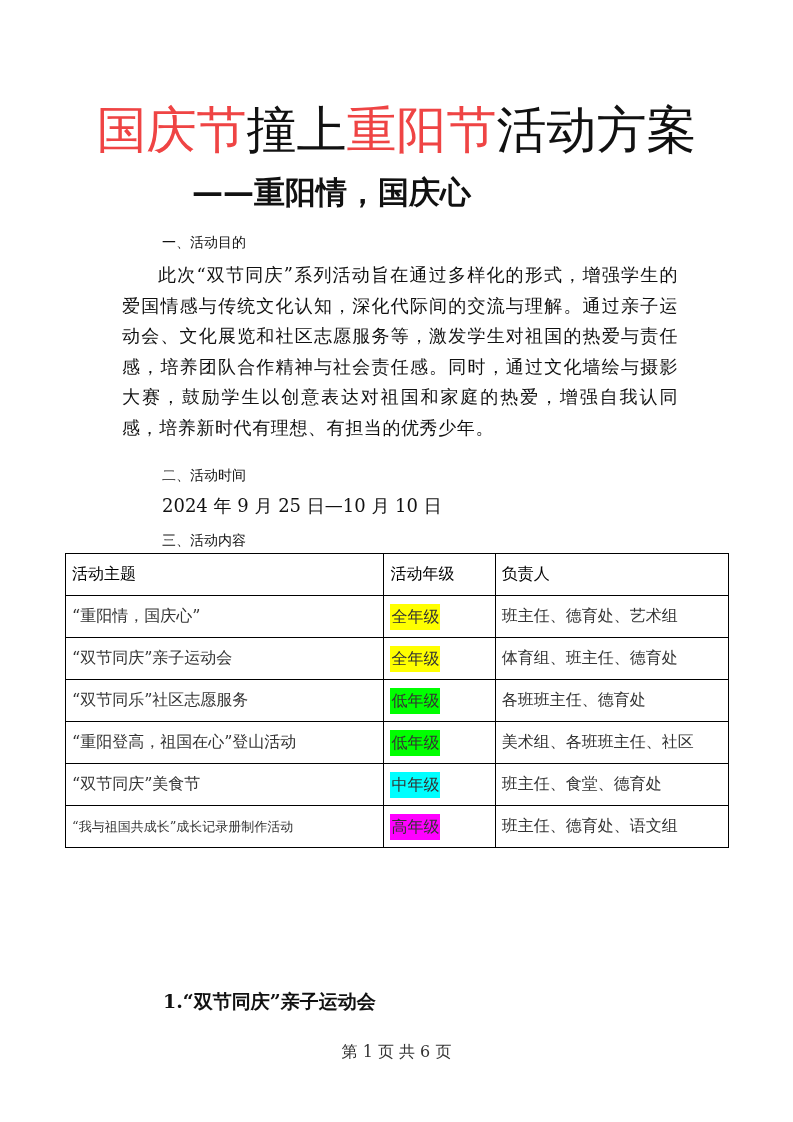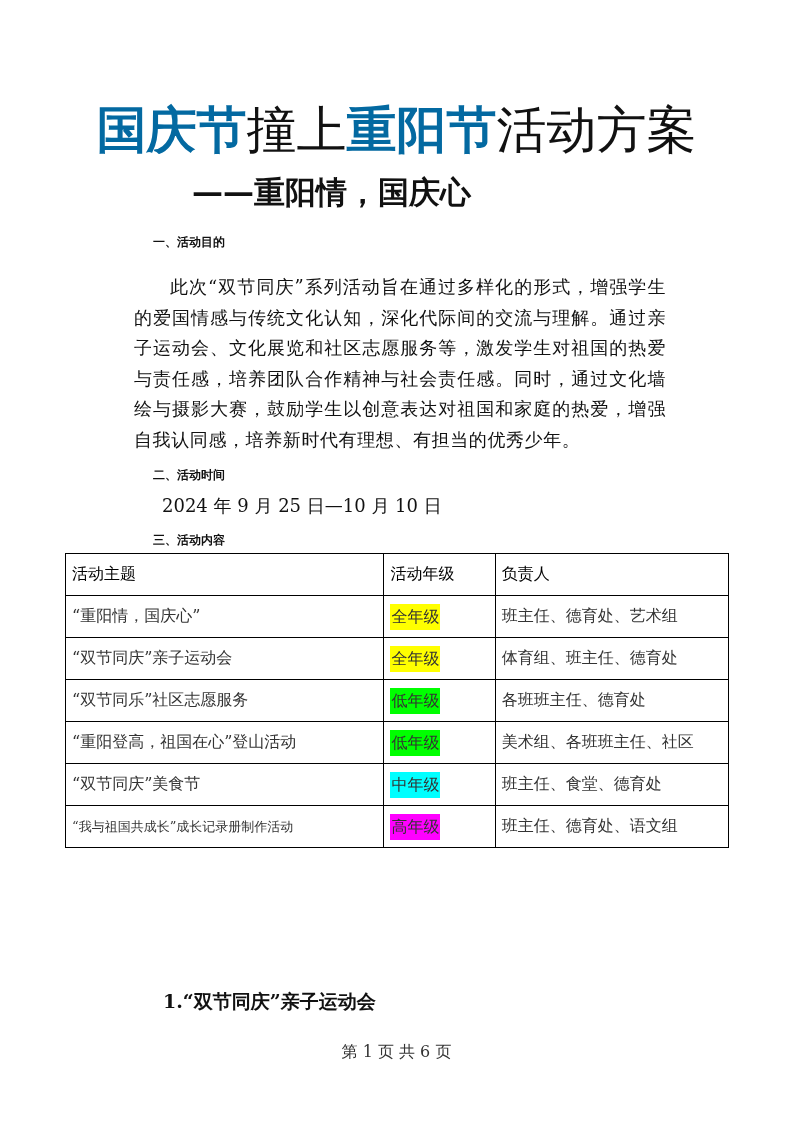--- a/index.html
+++ b/index.html
@@ -1,26 +1,26 @@
 <!DOCTYPE html>
 <html><head>
 <meta charset="utf-8">
 <style>
   html, body { margin: 0; padding: 0; background: #ffffff; }
   body { width: 793px; height: 1122px; position: relative; overflow: hidden;
          font-family: "DejaVu Serif", "Liberation Serif", serif; color: #111; }
   .title { position: absolute; top: 100px; left: 0; width: 793px; text-align: center;
            font-size: 50px; line-height: 60px; letter-spacing: 0px; white-space: nowrap; }
-  .title .red { color: #0369a1; font-weight: bold; }
+  .title .red { color: #ef4444; }
   .title .black { color: #111; }
   .subtitle { position: absolute; top: 170px; left: 0; width: 663px; text-align: center;
               font-size: 31px; line-height: 44px; font-weight: bold; white-space: nowrap; }
-  .h { position: absolute; left: 153px; font-size: 12px; font-weight: bold; line-height: 26px; white-space: nowrap; }
+  .h { position: absolute; left: 162px; font-size: 14px; font-weight: normal; line-height: 26px; white-space: nowrap; }
   .para { position: absolute; left: 122px; width: 556px; font-size: 18px; line-height: 30.5px; }
-  .para p { margin: 12px; text-indent: 36px; text-align: justify; letter-spacing: 0.6px; }
+  .para p { margin: 0; text-indent: 36px; text-align: justify; letter-spacing: 0.6px; }
   .date { position: absolute; left: 162px; top: 493px; font-size: 18px; line-height: 26px; white-space: nowrap; }
   table.plan { position: absolute; left: 65px; top: 553px; width: 664px; border-collapse: collapse;
                font-size: 16px; color: #333; }
   table.plan td, table.plan th { border: 1.5px solid #000; padding: 0 6px; height: 41px; vertical-align: middle; }
   table.plan th { font-weight: normal; text-align: left; color: #000000; }
   .col1 { width: 305px; }
   .col2 { width: 98px; }
   .col3 { width: 220px; }
   td.small { font-size: 13px; vertical-align: top; padding-top: 3px; }
   .grade { display: inline-block; padding: 2px 1px; line-height: 22px; }

